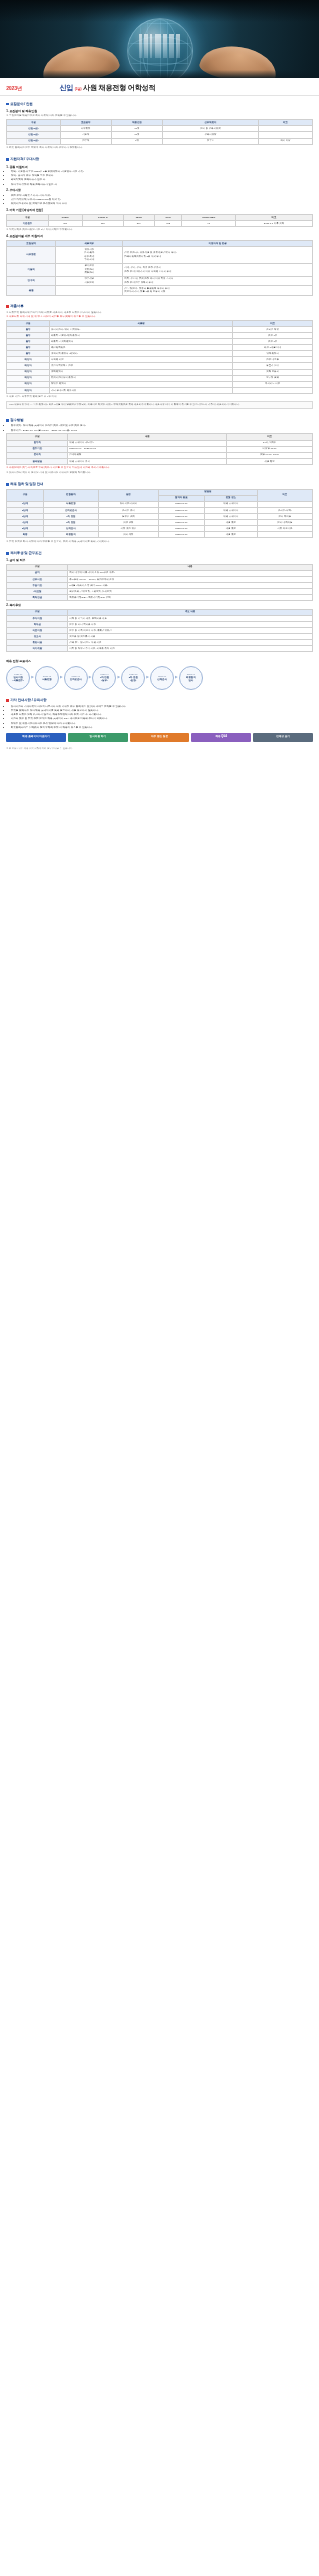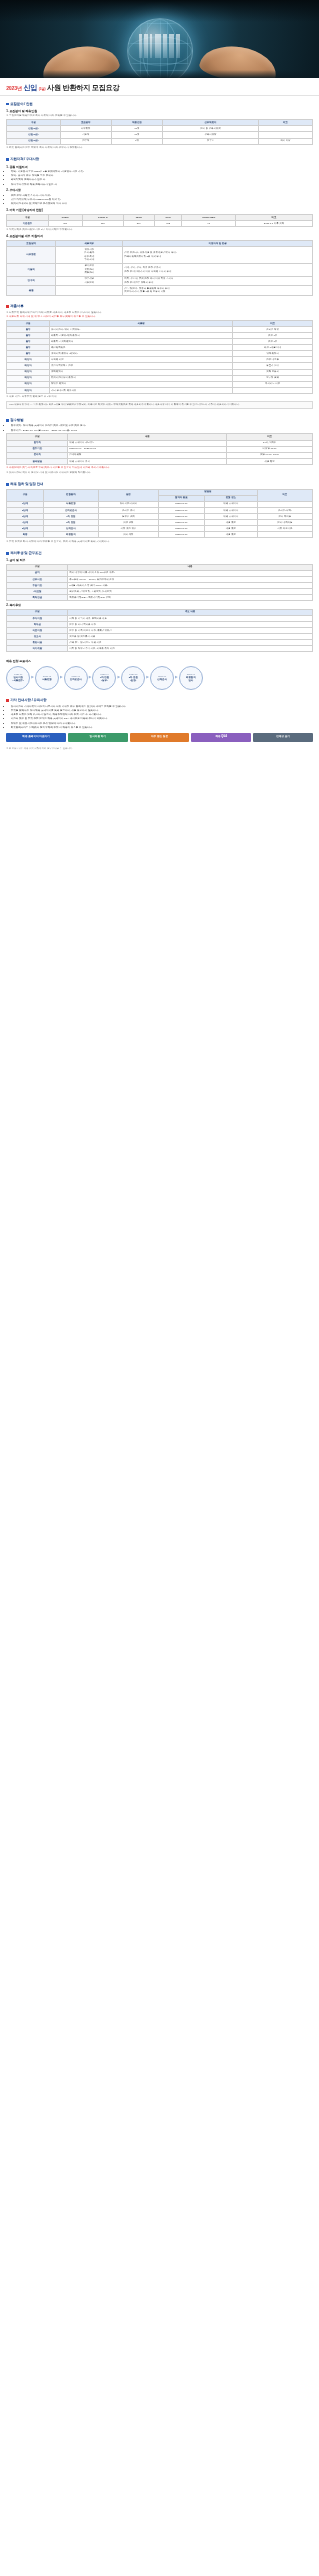--- a/index.html
+++ b/index.html
@@ -76,21 +76,21 @@
     background:linear-gradient(180deg, rgba(10,20,28,0) 0%, #0b1a22 70%);
   }
 
   
   .titlebar {
     padding:3.6px 6.2px 2.1px 6.2px;
     border-bottom:0.5px solid #e3e3e3;
   }
   .title-line { display:flex; align-items:baseline; gap:1.5px; flex-wrap:wrap; }
   .t-year { font-size:5.2px; font-weight:bold; color:#e03a3a; letter-spacing:-0.2px; }
-  .t-main { font-size:7.2px; font-weight:bold; color:#1b3f8f; letter-spacing:-0.3px; }
+  .t-main { font-size:7.2px; font-weight:bold; color:#1b3f8f; letter-spacing:-0.3px;margin-left:36px; }
   .t-sup  { font-size:3.1px; font-weight:bold; color:#e03a3a; }
   .t-rest { font-size:7.2px; font-weight:bold; color:#222; letter-spacing:-0.3px; }
 
   
   .sec { padding:2.6px 6.2px 1px 6.2px; }
   .sec-head {
     display:flex; align-items:center; gap:1.5px;
     margin:3.1px 0 1.5px 0;
   }
   .sq { width:2.6px; height:2.6px; background:#2a5fbe; display:inline-block; }
@@ -168,21 +168,21 @@
     <div class="hand left"></div>
     <div class="hand right"></div>
     <div class="hero-sleeve"></div>
   </div>
 
   <div class="titlebar">
     <div class="title-line">
       <span class="t-year">2023년</span>
       <span class="t-main">신입</span>
       <span class="t-sup">(3급)</span>
-      <span class="t-rest">사원 반환하지 모집요강</span>
+      <span class="t-rest">사원 채용전형 어학성적</span>
     </div>
   </div>
 
   <div class="sec">
     <div class="sec-head">
       <span class="sq"></span>
       <span class="sec-title">모집분야 / 인원</span>
     </div>
     <div class="sub-title">1. 모집분야 및 채용인원</div>
     <div class="note">※ 모집분야별 채용인원은 회사 사정에 따라 변동될 수 있습니다.</div>

